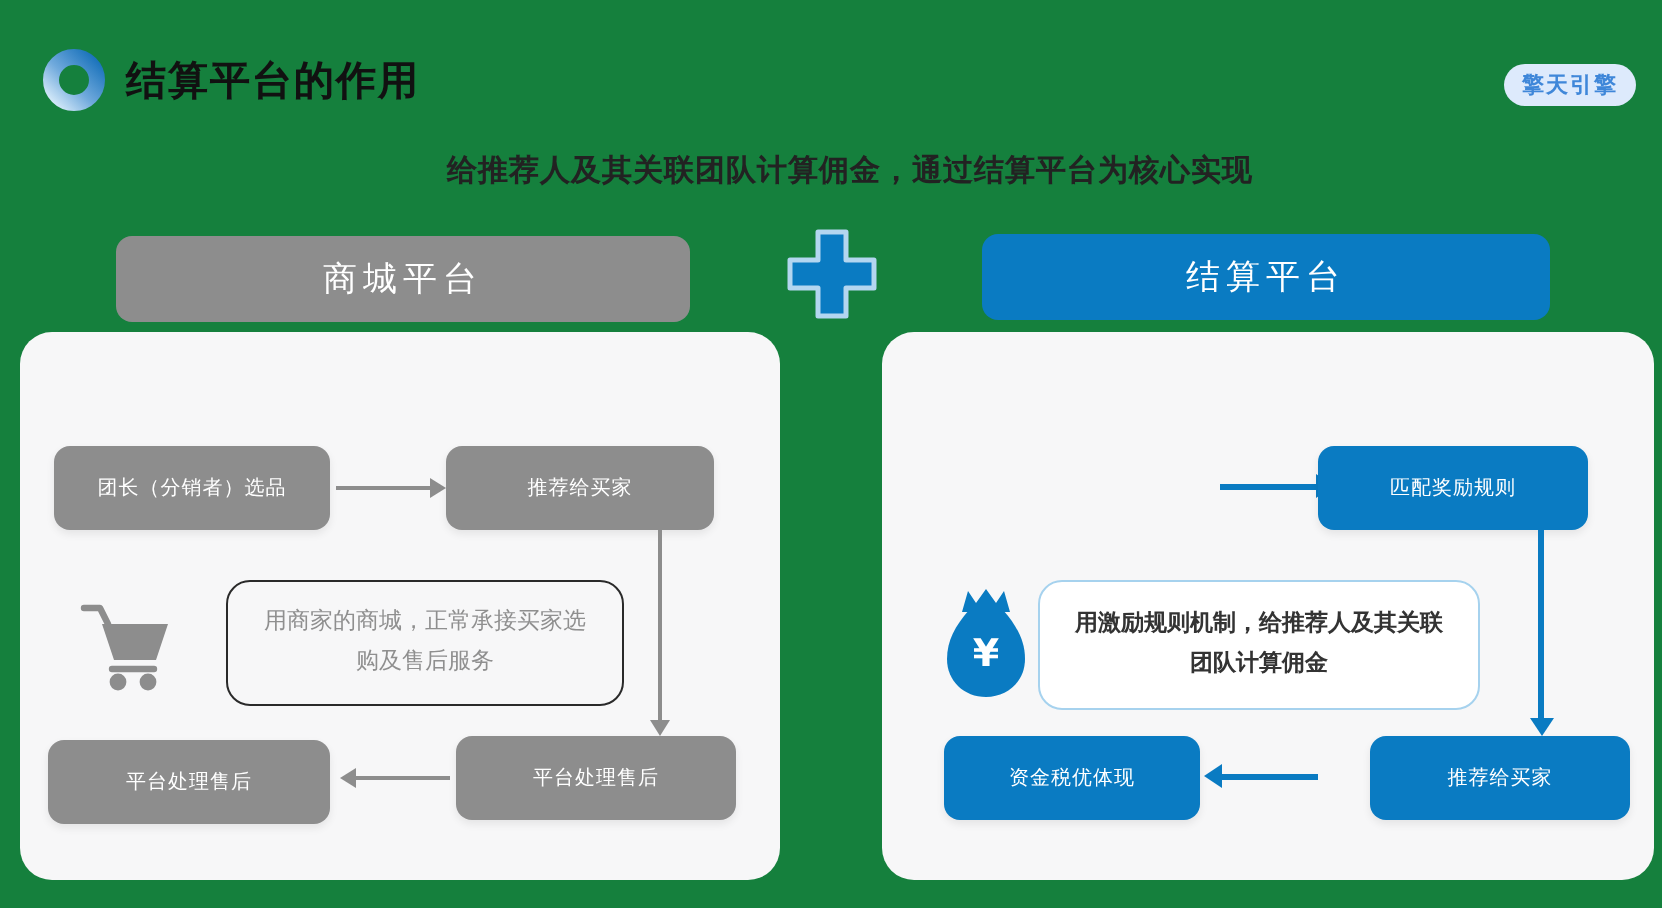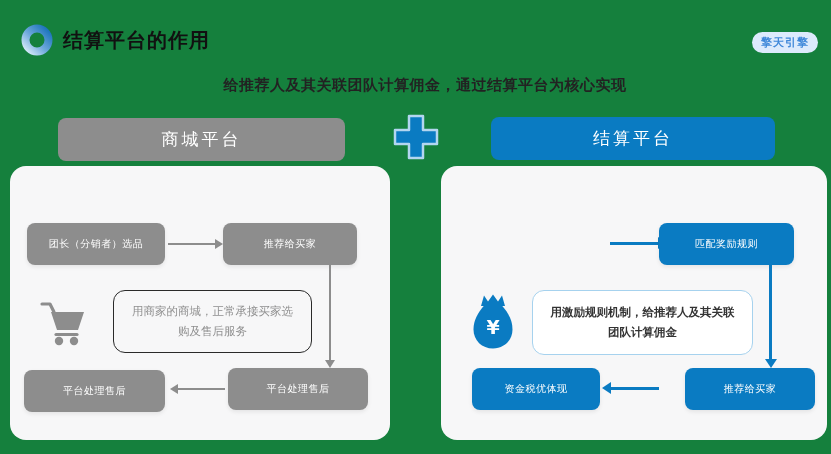--- a/index.html
+++ b/index.html
@@ -149,20 +149,20 @@
     <div class="varrow blue-a" style="left:328px; top:99px; height:94px;"></div>
 
     <div class="bag-icon">
       <svg viewBox="0 0 46 58" width="46" height="58">
         <path d="M11 14 L14 3.5 L18 9.5 L23 2.5 L28 9.5 L32 3.5 L35 14 Z" fill="#0a7bc2"></path>
         <path d="M14.5 13 C7.5 21 3.5 28.5 3.5 37.5 C3.5 48.5 12 56.5 23 56.5 C34 56.5 42.5 48.5 42.5 37.5 C42.5 28.5 38.5 21 31.5 13 Z" fill="#0a7bc2"></path>
       </svg>
       <span class="yen">¥</span>
     </div>
 
-    <div class="note settle" style="left:91px; top:124px; width:221px; height:65px;">用激励规则机制，给推荐人及其关联团队计算佣金</div>
+    <div class="note settle" style="left:78px; top:124px; width:221px; height:65px;">用激励规则机制，给推荐人及其关联团队计算佣金</div>
 
     <div class="step blue" style="left:31px; top:202px; width:128px;">资金税优体现</div>
     <div class="harrow left blue-a" style="left:170px; top:221px; width:48px;"></div>
     <div class="step blue" style="left:244px; top:202px; width:130px;">推荐给买家</div>
   </div>
 
 </div>
 
 </body></html>

